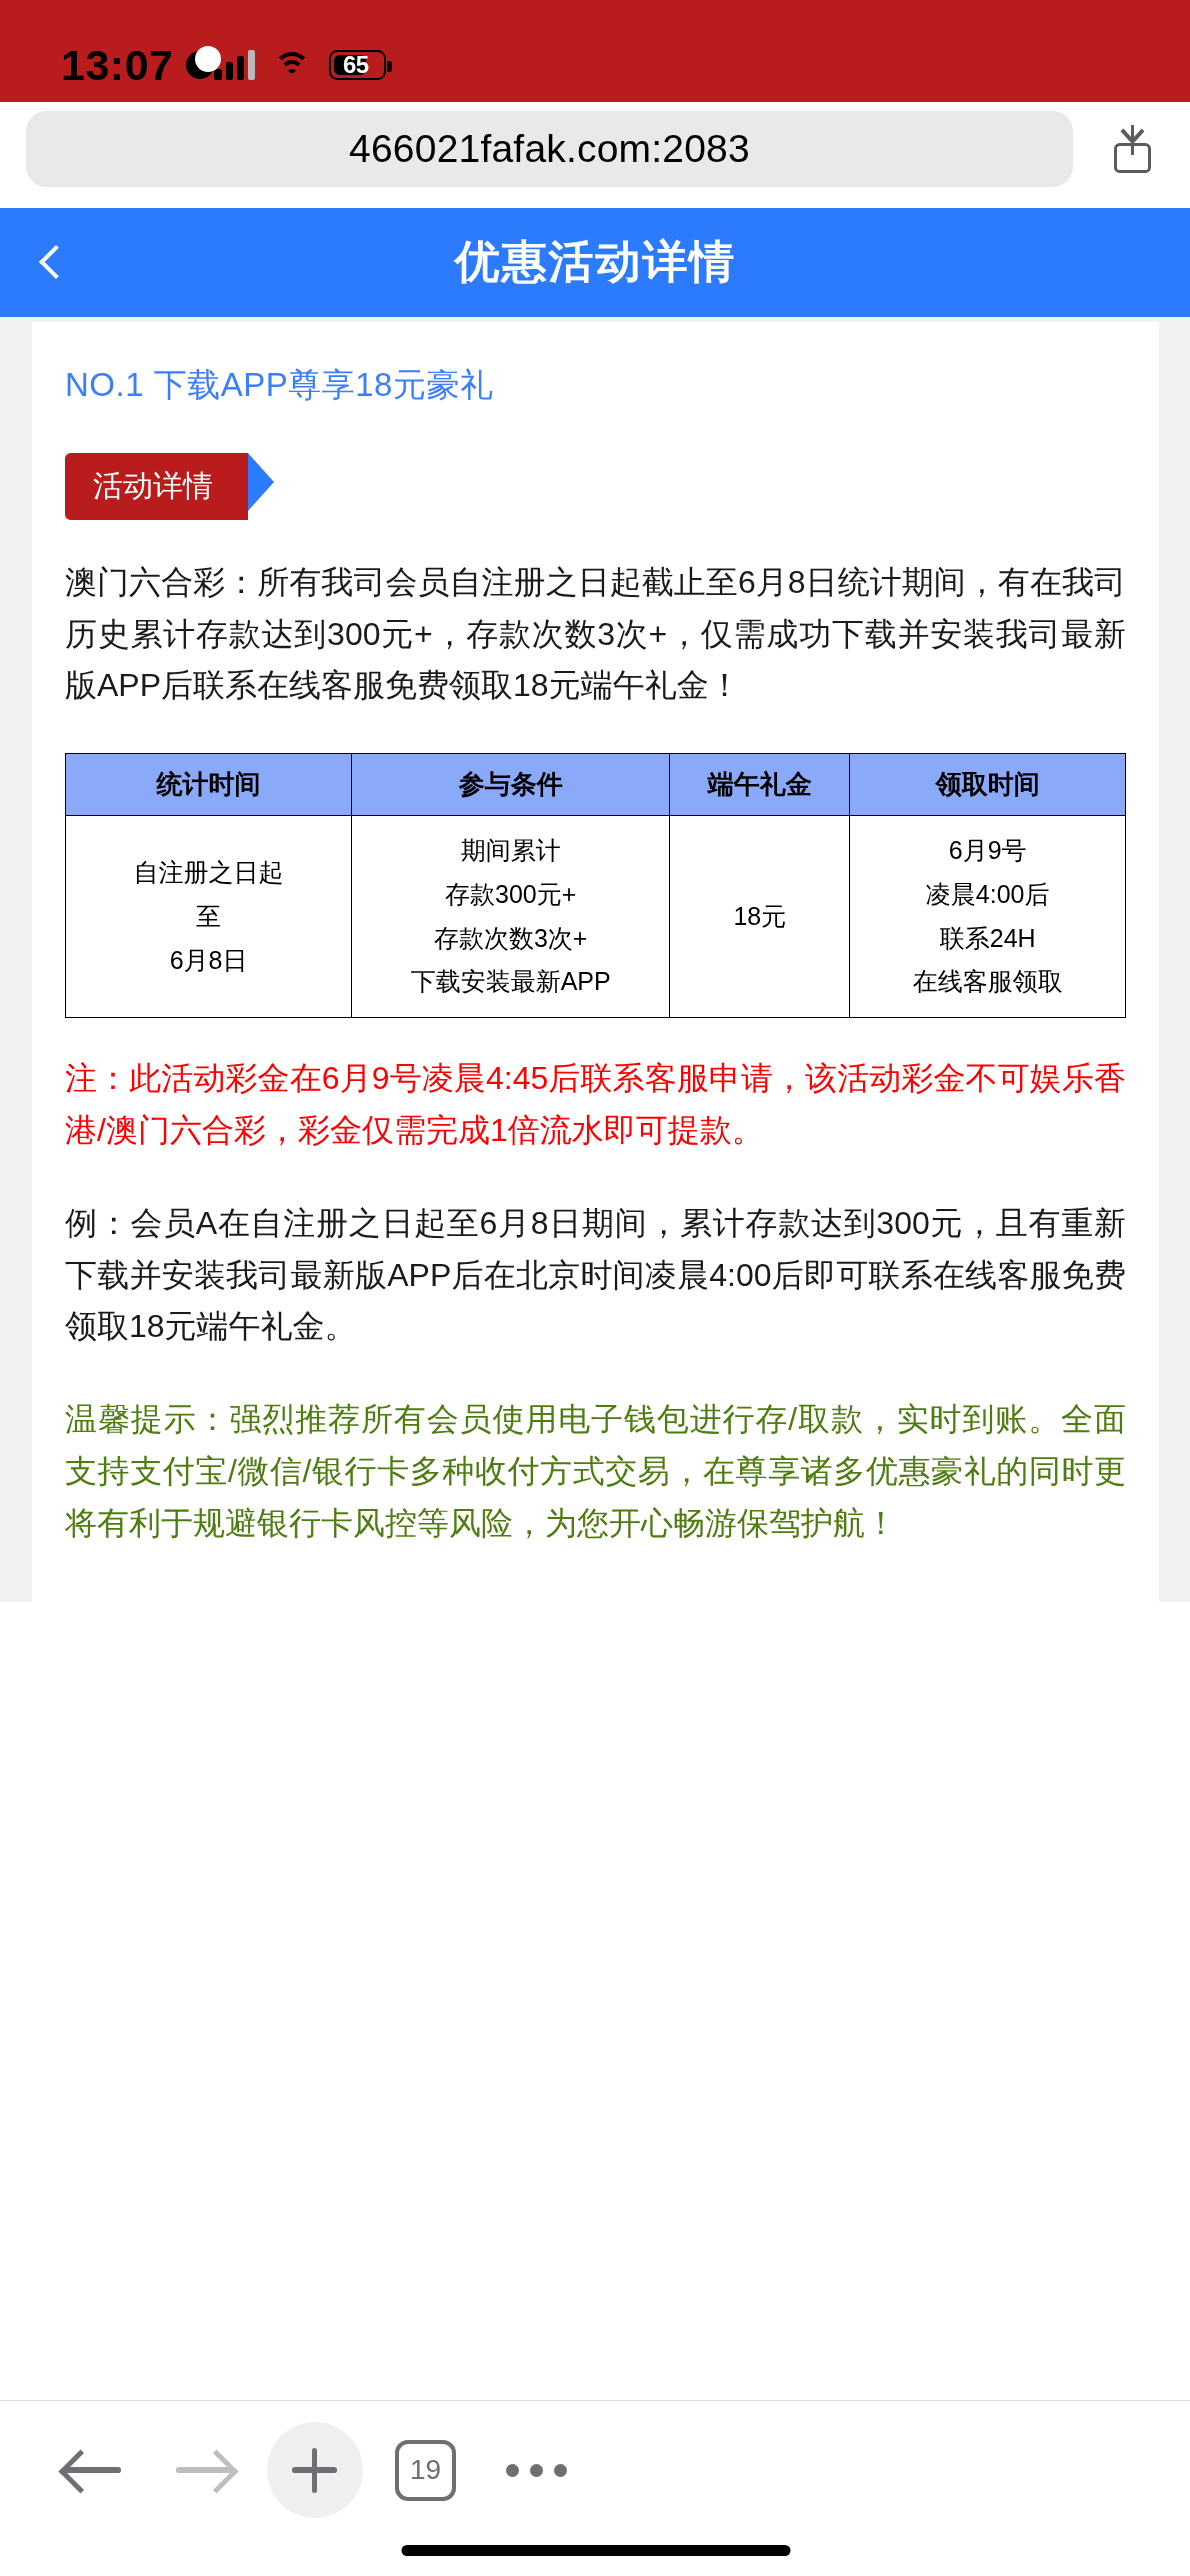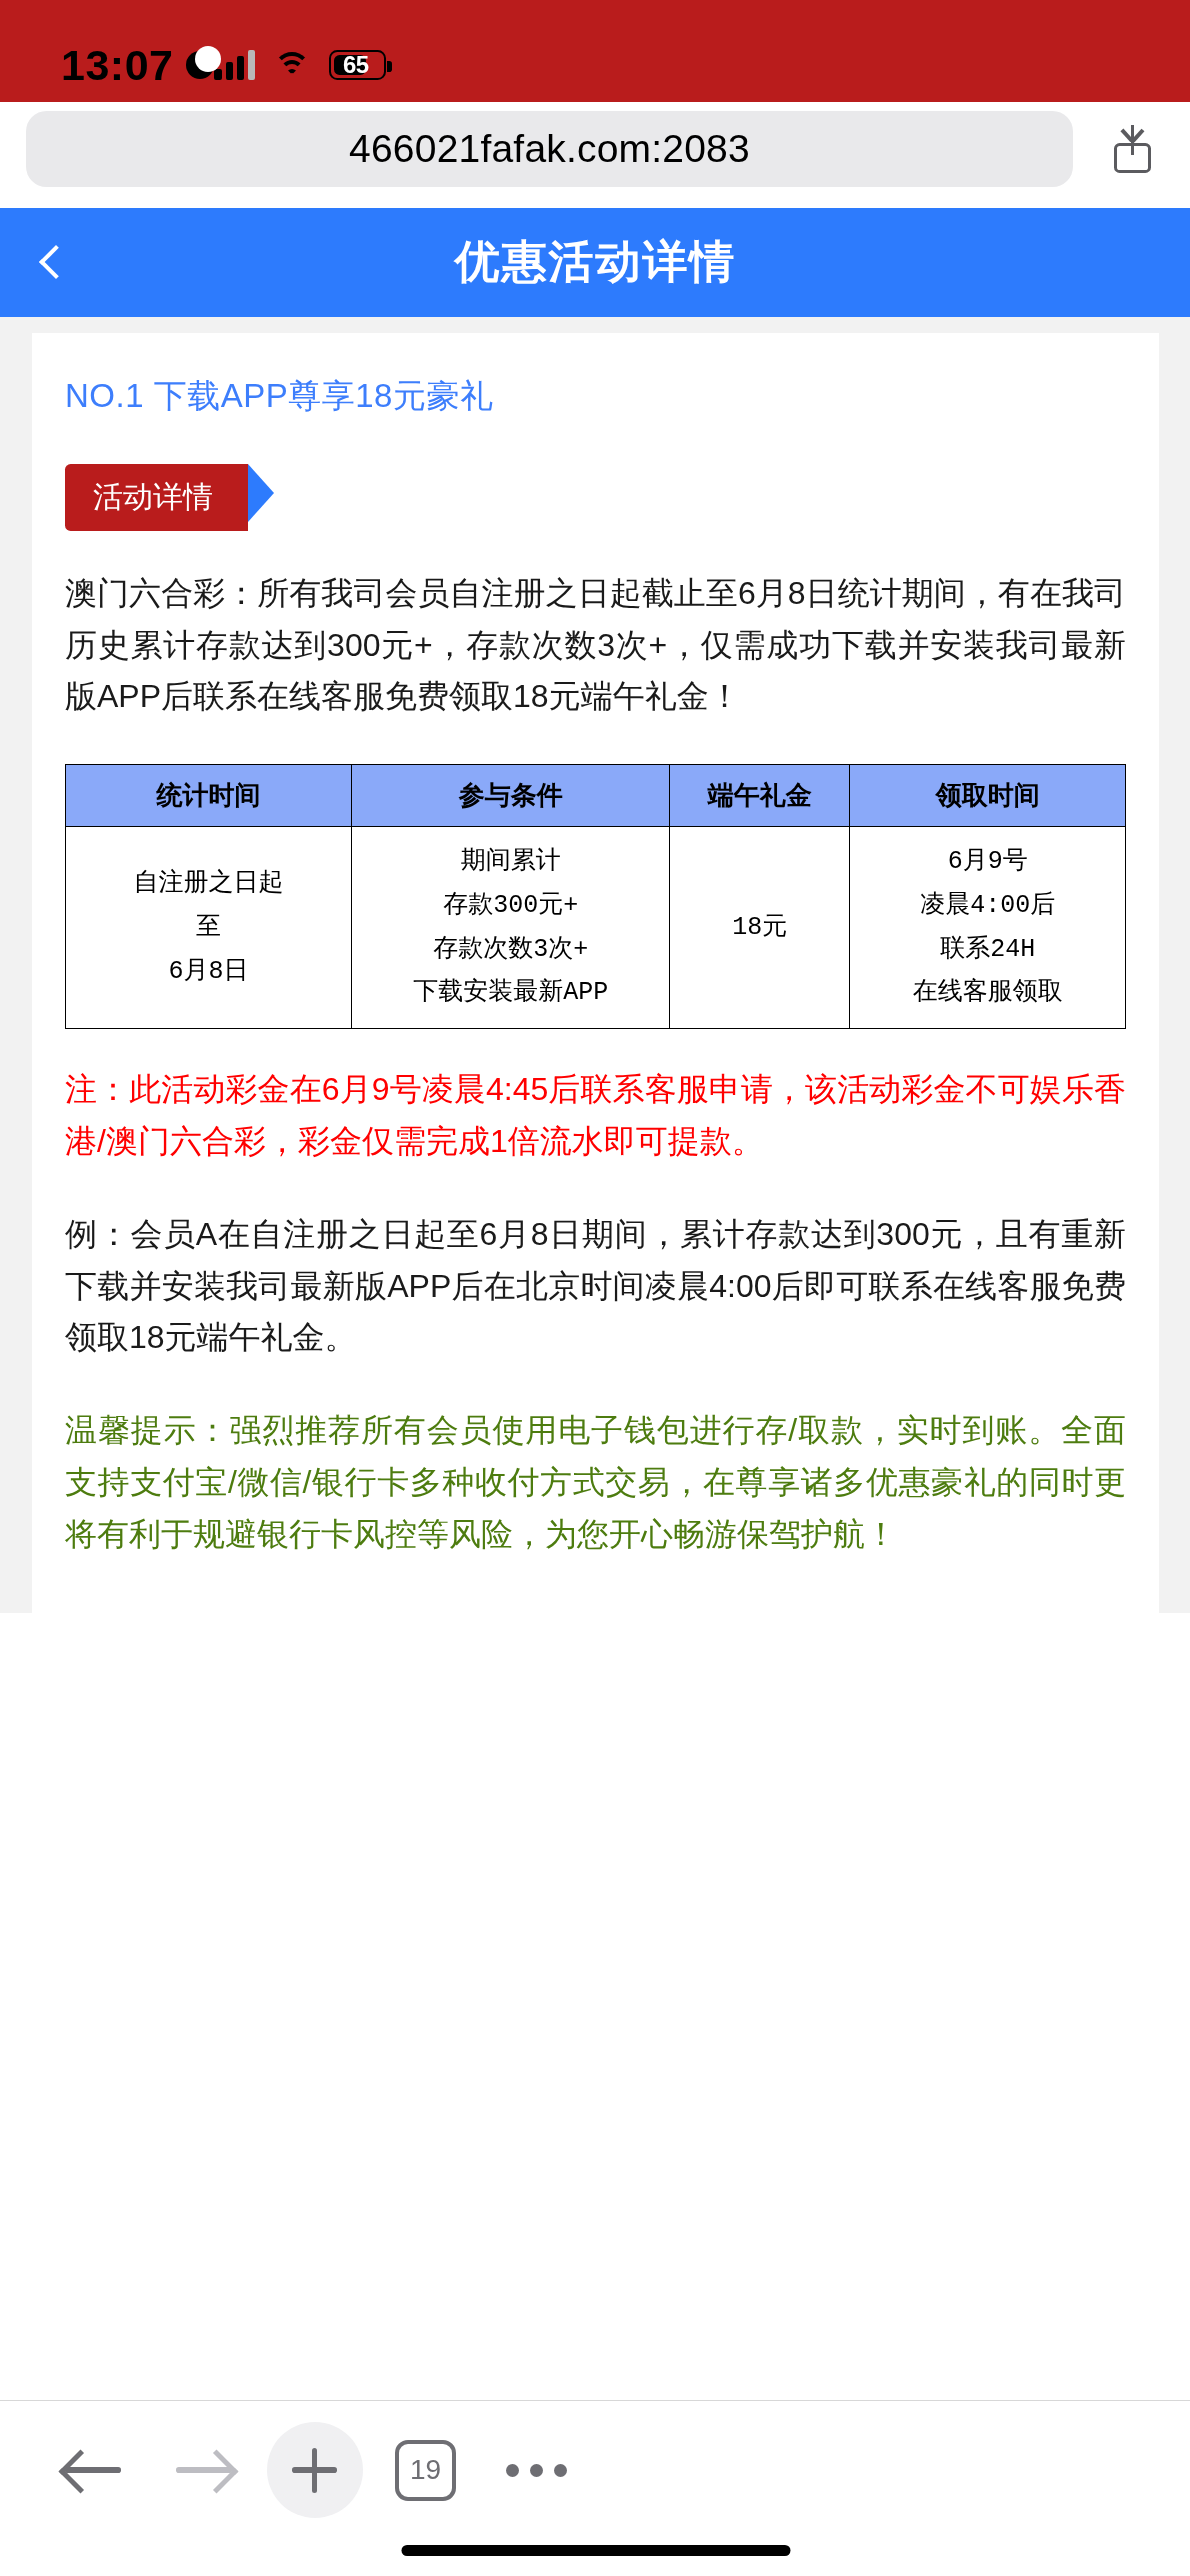--- a/index.html
+++ b/index.html
@@ -208,21 +208,21 @@
     text-align: center;
     font-size: 45px;
     font-weight: 700;
     color: #ffffff;
     letter-spacing: 1.9px;
   }
 
   
   .content-bg {
     background: #f2f2f2;
-    padding: 16px 0 0 0;
+    padding: 5px 0 0 0;
     min-height: 1039px;
   }
   .card {
     background: #ffffff;
     margin: 0 32px;
     padding: 41px 33px 52px 33px;
   }
   .promo-title {
     font-size: 33px;
     color: #3d7efc;
@@ -254,21 +254,20 @@
     color: #1a1a1a;
     margin-bottom: 41px;
     text-align: justify;
   }
 
   table.promo-table {
     width: 100%;
     border-collapse: collapse;
     margin: 3px 0 35px 0;
     table-layout: fixed;
-    font-family: Liberation Mono, monospace;
   }
   table.promo-table th {
     background: #8aa9f9;
     border: 1.9px solid #000;
     font-size: 26px;
     font-weight: 600;
     color: #000;
     padding: 13px 3.7px;
     text-align: center;
   }

